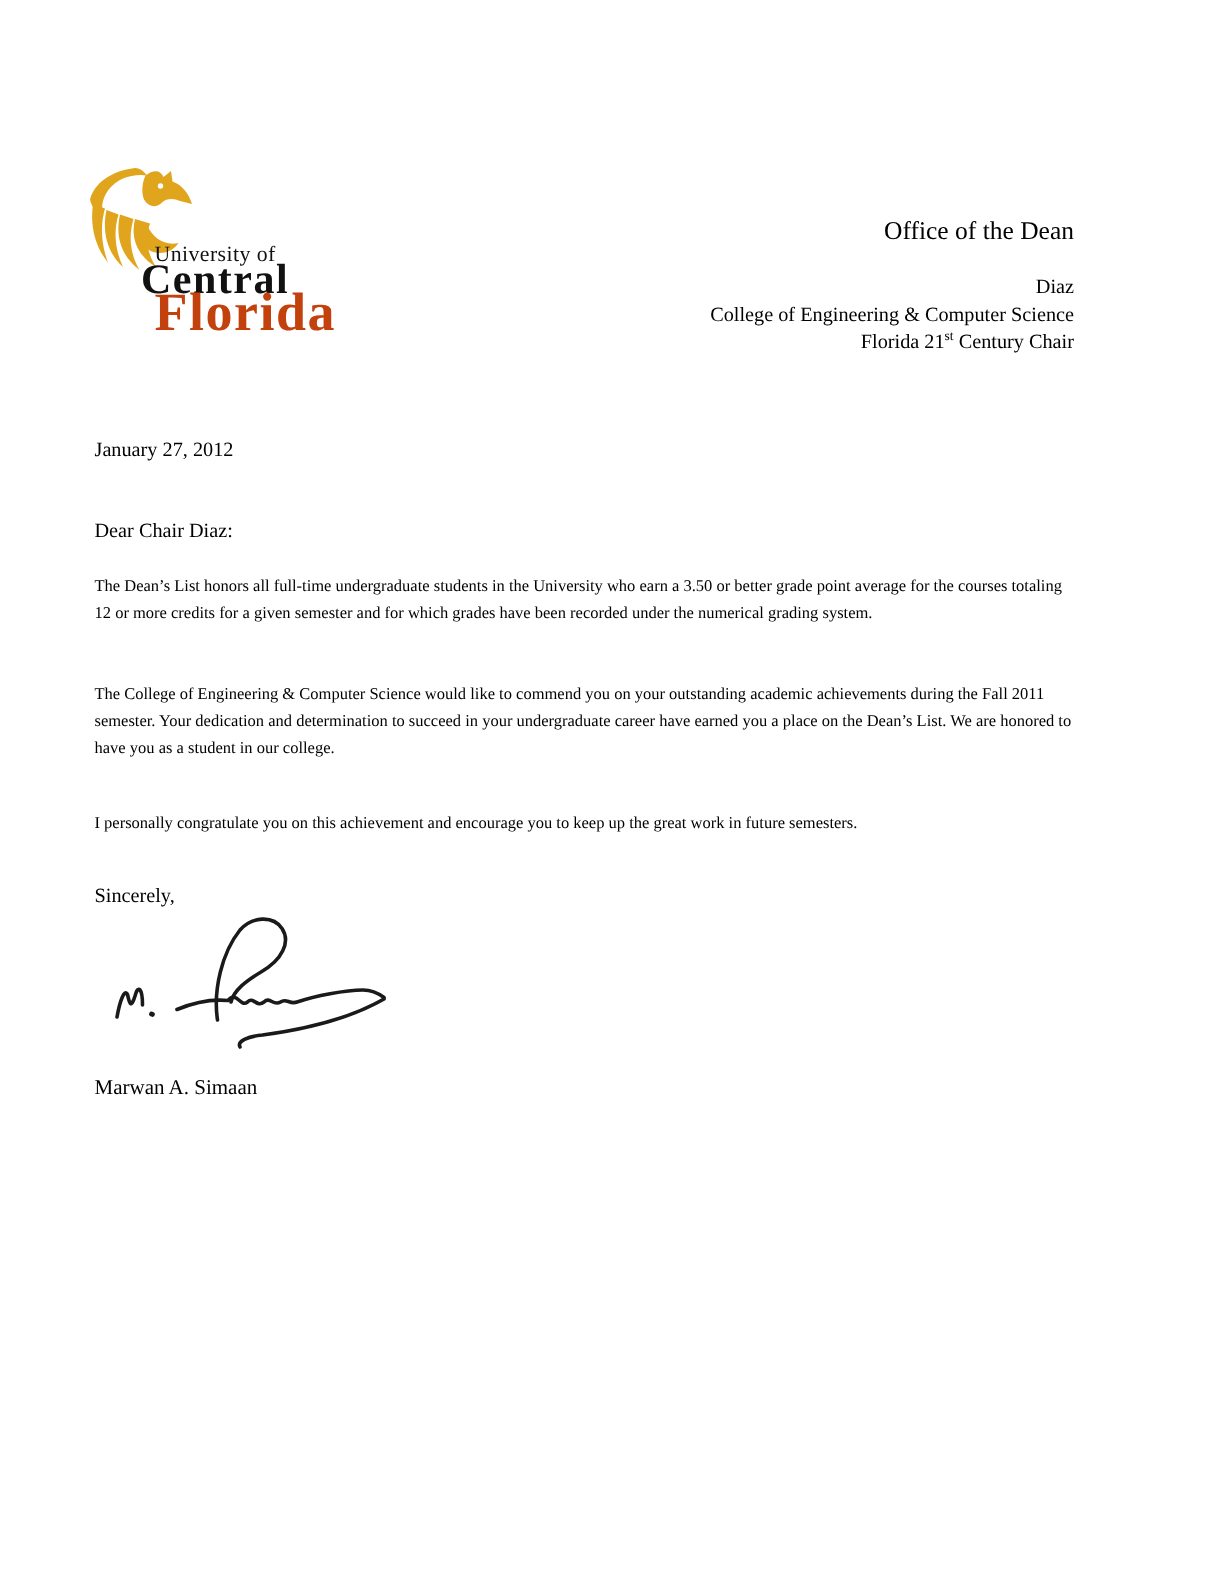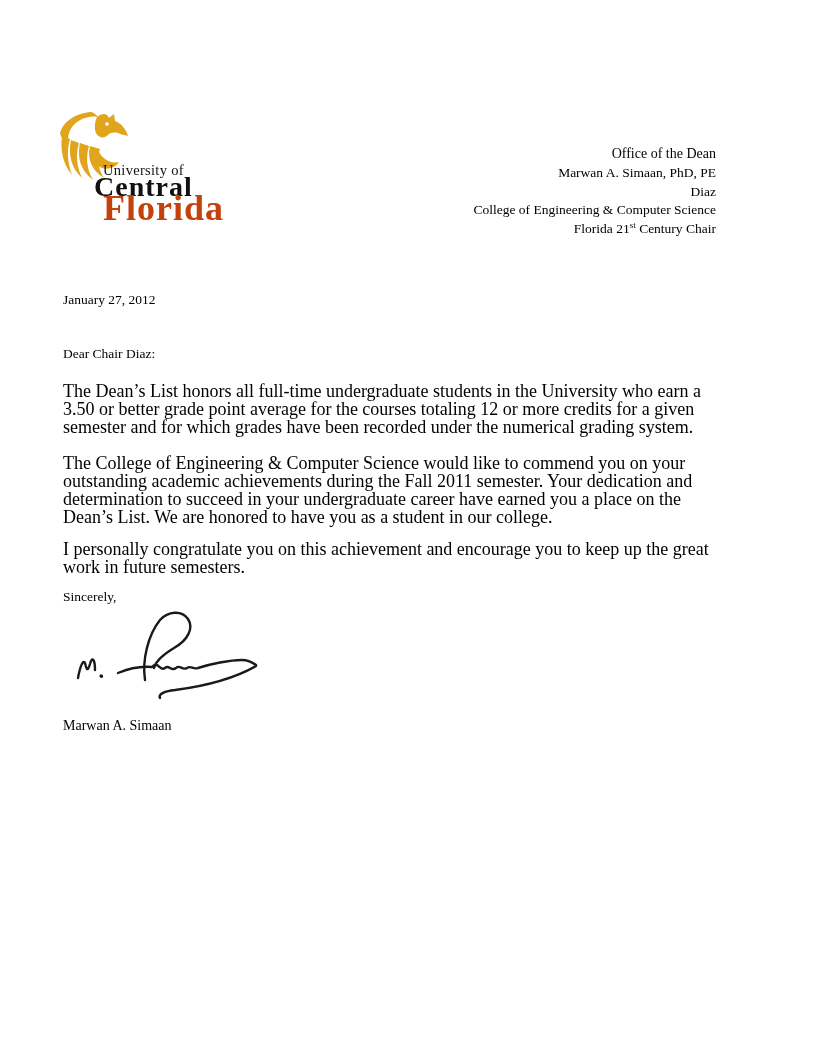--- a/index.html
+++ b/index.html
@@ -28,30 +28,30 @@
     position: absolute; left: 103px; top: 194px;
     font-size: 36px; font-weight: bold; color: #c2410c; letter-spacing: 1px;
     line-height: 28px;
   }
 
   
   .office-block {
     position: absolute; top: 143px; right: 100px;
     text-align: right;
   }
-  .office-title { font-size: 14px; line-height: 21px; }
+  .office-title { font-size: 17px; line-height: 21px; margin-bottom: 18px; }
   .office-line { font-size: 13.5px; line-height: 18.5px; }
   .office-line sup { font-size: 9px; line-height: 0; }
 
   
   .date       { position: absolute; left: 63px; top: 292px; font-size: 13.5px; }
   .salutation { position: absolute; left: 63px; top: 346px; font-size: 13.5px; }
   .para {
     position: absolute; left: 63px; width: 658px;
-    font-size: 18px; line-height: 18px; margin: 0;
+    font-size: 11px; line-height: 18px; margin: 0;
   }
   .para-1 { top: 382px; }
   .para-2 { top: 454px; }
   .para-3 { top: 540px; }
   .closing   { position: absolute; left: 63px; top: 589px; font-size: 13.5px; }
   .signature-svg { position: absolute; left: 70px; top: 610px; }
   .sig-name  { position: absolute; left: 63px; top: 718px; font-size: 14px; }
 </style>
 </head>
 <body>
@@ -74,21 +74,20 @@
     </g>
 
     <circle cx="47" cy="12" r="1.8" fill="#ffffff"></circle>
   </svg>
   <div class="logo-small">University of</div>
   <div class="logo-big1">Central</div>
   <div class="logo-big2">Florida</div>
 
   <div class="office-block">
     <div class="office-title">Office of the Dean</div>
-    <div class="office-line">Marwan A. Simaan, PhD, PE</div>
     <div class="office-line">Diaz</div>
     <div class="office-line">College of Engineering &amp; Computer Science</div>
     <div class="office-line"><span>Florida 21</span><sup>st</sup><span> Century Chair</span></div>
   </div>
 
   <div class="date">January 27, 2012</div>
   <div class="salutation">Dear Chair Diaz:</div>
 
   <p class="para para-1">The Dean’s List honors all full-time undergraduate students in the University who earn a 3.50 or better grade point average for the courses totaling 12 or more credits for a given semester and for which grades have been recorded under the numerical grading system.</p>
   <p class="para para-2">The College of Engineering &amp; Computer Science would like to commend you on your outstanding academic achievements during the Fall 2011 semester. Your dedication and determination to succeed in your undergraduate career have earned you a place on the Dean’s List.  We are honored to have you as a student in our college.</p>

